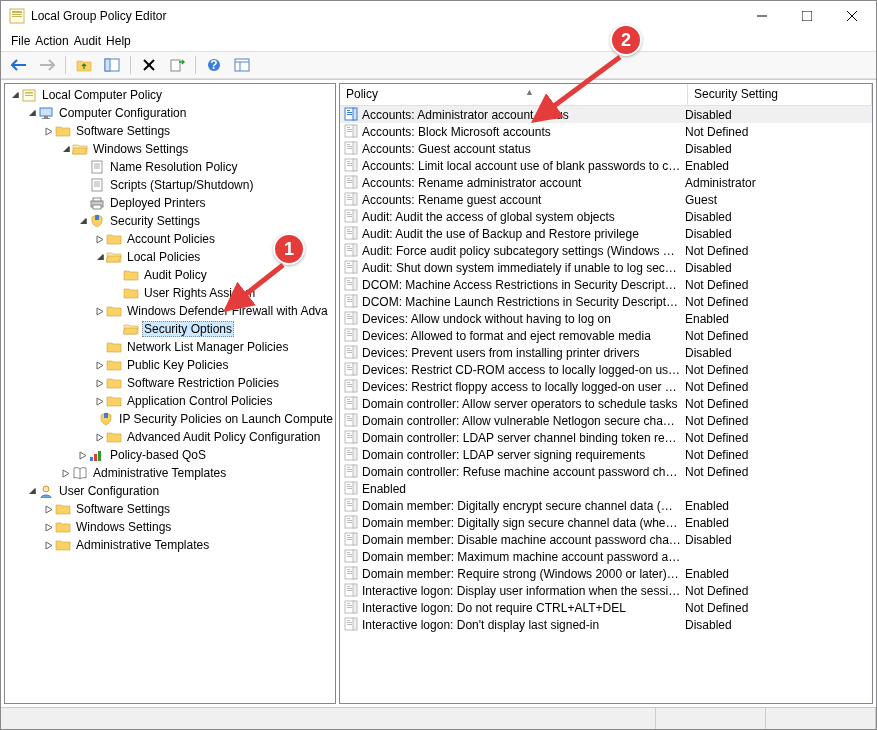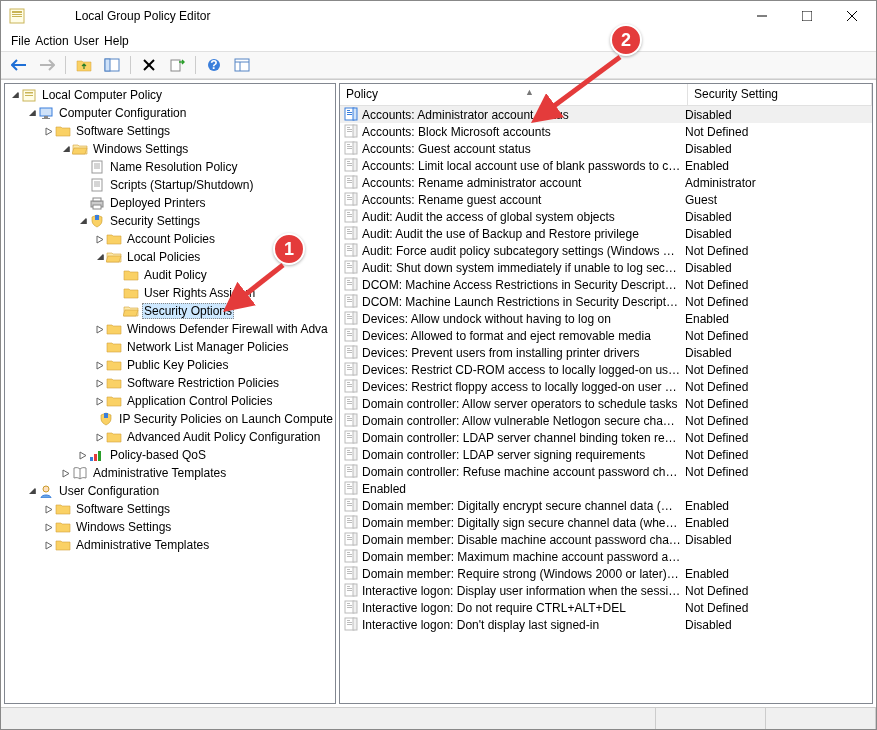--- a/index.html
+++ b/index.html
@@ -1,19 +1,19 @@
 <!DOCTYPE html>
 <html><head>
 <meta charset="utf-8">
 <style>
 * { margin: 0; padding: 0; box-sizing: border-box; font-family: "Segoe UI", Tahoma, sans-serif; font-size: 12px; }
 body { background: #fff; width: 877px; height: 730px; overflow: hidden; border: 1px solid #888; position: relative; }
 .titlebar { height: 30px; display: flex; align-items: center; padding: 0 2px 0 8px; }
 .titlebar .app-icon { width: 16px; height: 16px; margin-right: 6px; }
-.titlebar .title { flex: 1; margin-left: 44px; }
+.titlebar .title { flex: 1; }
 .winbtn { width: 45px; height: 30px; display: flex; align-items: center; justify-content: center; }
 .winbtn svg { width: 10px; height: 10px; }
 .menubar { height: 20px; display: flex; gap: 5px; padding: 0 10px; align-items: center; }
 .menubar span { cursor: default; }
 .toolbar { height: 28px; display: flex; align-items: center; gap: 4px; padding: 2px 6px; border-top: 1px solid #e0e0e0; border-bottom: 1px solid #e0e0e0; background: #f8f8f8; }
 .toolbar .tb { width: 24px; height: 22px; display: flex; align-items: center; justify-content: center; border: 1px solid transparent; }
 .toolbar .sep { width: 1px; height: 18px; background: #ccc; margin: 0 2px; }
 .content { display: flex; height: calc(100% - 30px - 20px - 28px - 22px); border-top: 1px solid #ccc; }
 .tree-pane { width: 332px; border: 1px solid #828790; margin: 3px 0 3px 3px; overflow: auto; background: #fff; position: relative; }
 .list-pane { flex: 1; border: 1px solid #828790; margin: 3px 3px 3px 3px; background: #fff; display: flex; flex-direction: column; position: relative; }
@@ -67,21 +67,21 @@
       <svg viewBox="0 0 10 10">
         <line x1="0" y1="0" x2="10" y2="10" stroke="#000"></line>
         <line x1="10" y1="0" x2="0" y2="10" stroke="#000"></line>
       </svg>
     </div>
 </div>
 
 <div class="menubar">
   <span>File</span>
   <span>Action</span>
-  <span>User</span>
+  <span>Audit</span>
   <span>Help</span>
 </div>
 
 <div class="toolbar">
   <div class="tb">
       <svg width="16" height="12" viewBox="0 0 16 12">
         <path d="M6 1 L1 6 L6 11 M1 6 H15" fill="none" stroke="#1e6fd6" stroke-width="2"></path>
       </svg>
     </div>
   <div class="tb" style="opacity:.4">
@@ -283,42 +283,42 @@
   </div>
         <div class="tree-row" style="padding-left:106px">
     <span class="exp"></span>
     <span class="ico">
             <svg width="16" height="14" viewBox="0 0 16 14">
               <path d="M1 3 h5 l1 1 h8 v8 h-14 z" fill="#fad165" stroke="#d4a33a" stroke-width="0.6"></path>
             </svg>
           </span>
     <span class="lbl">User Rights Assignm</span>
   </div>
+        <div class="tree-row" style="padding-left:89px">
+    <span class="exp">
+            <svg width="9" height="9" viewBox="0 0 9 9">
+              <path d="M1 1 L1 8 L7 4.5 Z" fill="none" stroke="#666"></path>
+            </svg>
+          </span>
+    <span class="ico">
+            <svg width="16" height="14" viewBox="0 0 16 14">
+              <path d="M1 3 h5 l1 1 h8 v8 h-14 z" fill="#fad165" stroke="#d4a33a" stroke-width="0.6"></path>
+            </svg>
+          </span>
+    <span class="lbl">Windows Defender Firewall with Adva</span>
+  </div>
         <div class="tree-row selected" style="padding-left:106px">
     <span class="exp"></span>
     <span class="ico">
             <svg width="16" height="14" viewBox="0 0 16 14">
               <path d="M1 3 h5 l1 1 h8 v8 h-14 z" fill="#fde9a9" stroke="#d4a33a" stroke-width="0.6"></path>
               <path d="M2 6 h13 l-2 6 h-13 z" fill="#fad165" stroke="#d4a33a" stroke-width="0.6"></path>
             </svg>
           </span>
     <span class="lbl">Security Options</span>
-  </div>
-        <div class="tree-row" style="padding-left:89px">
-    <span class="exp">
-            <svg width="9" height="9" viewBox="0 0 9 9">
-              <path d="M1 1 L1 8 L7 4.5 Z" fill="none" stroke="#666"></path>
-            </svg>
-          </span>
-    <span class="ico">
-            <svg width="16" height="14" viewBox="0 0 16 14">
-              <path d="M1 3 h5 l1 1 h8 v8 h-14 z" fill="#fad165" stroke="#d4a33a" stroke-width="0.6"></path>
-            </svg>
-          </span>
-    <span class="lbl">Windows Defender Firewall with Adva</span>
   </div>
         <div class="tree-row" style="padding-left:89px">
     <span class="exp"></span>
     <span class="ico">
             <svg width="16" height="14" viewBox="0 0 16 14">
               <path d="M1 3 h5 l1 1 h8 v8 h-14 z" fill="#fad165" stroke="#d4a33a" stroke-width="0.6"></path>
             </svg>
           </span>
     <span class="lbl">Network List Manager Policies</span>
   </div>

